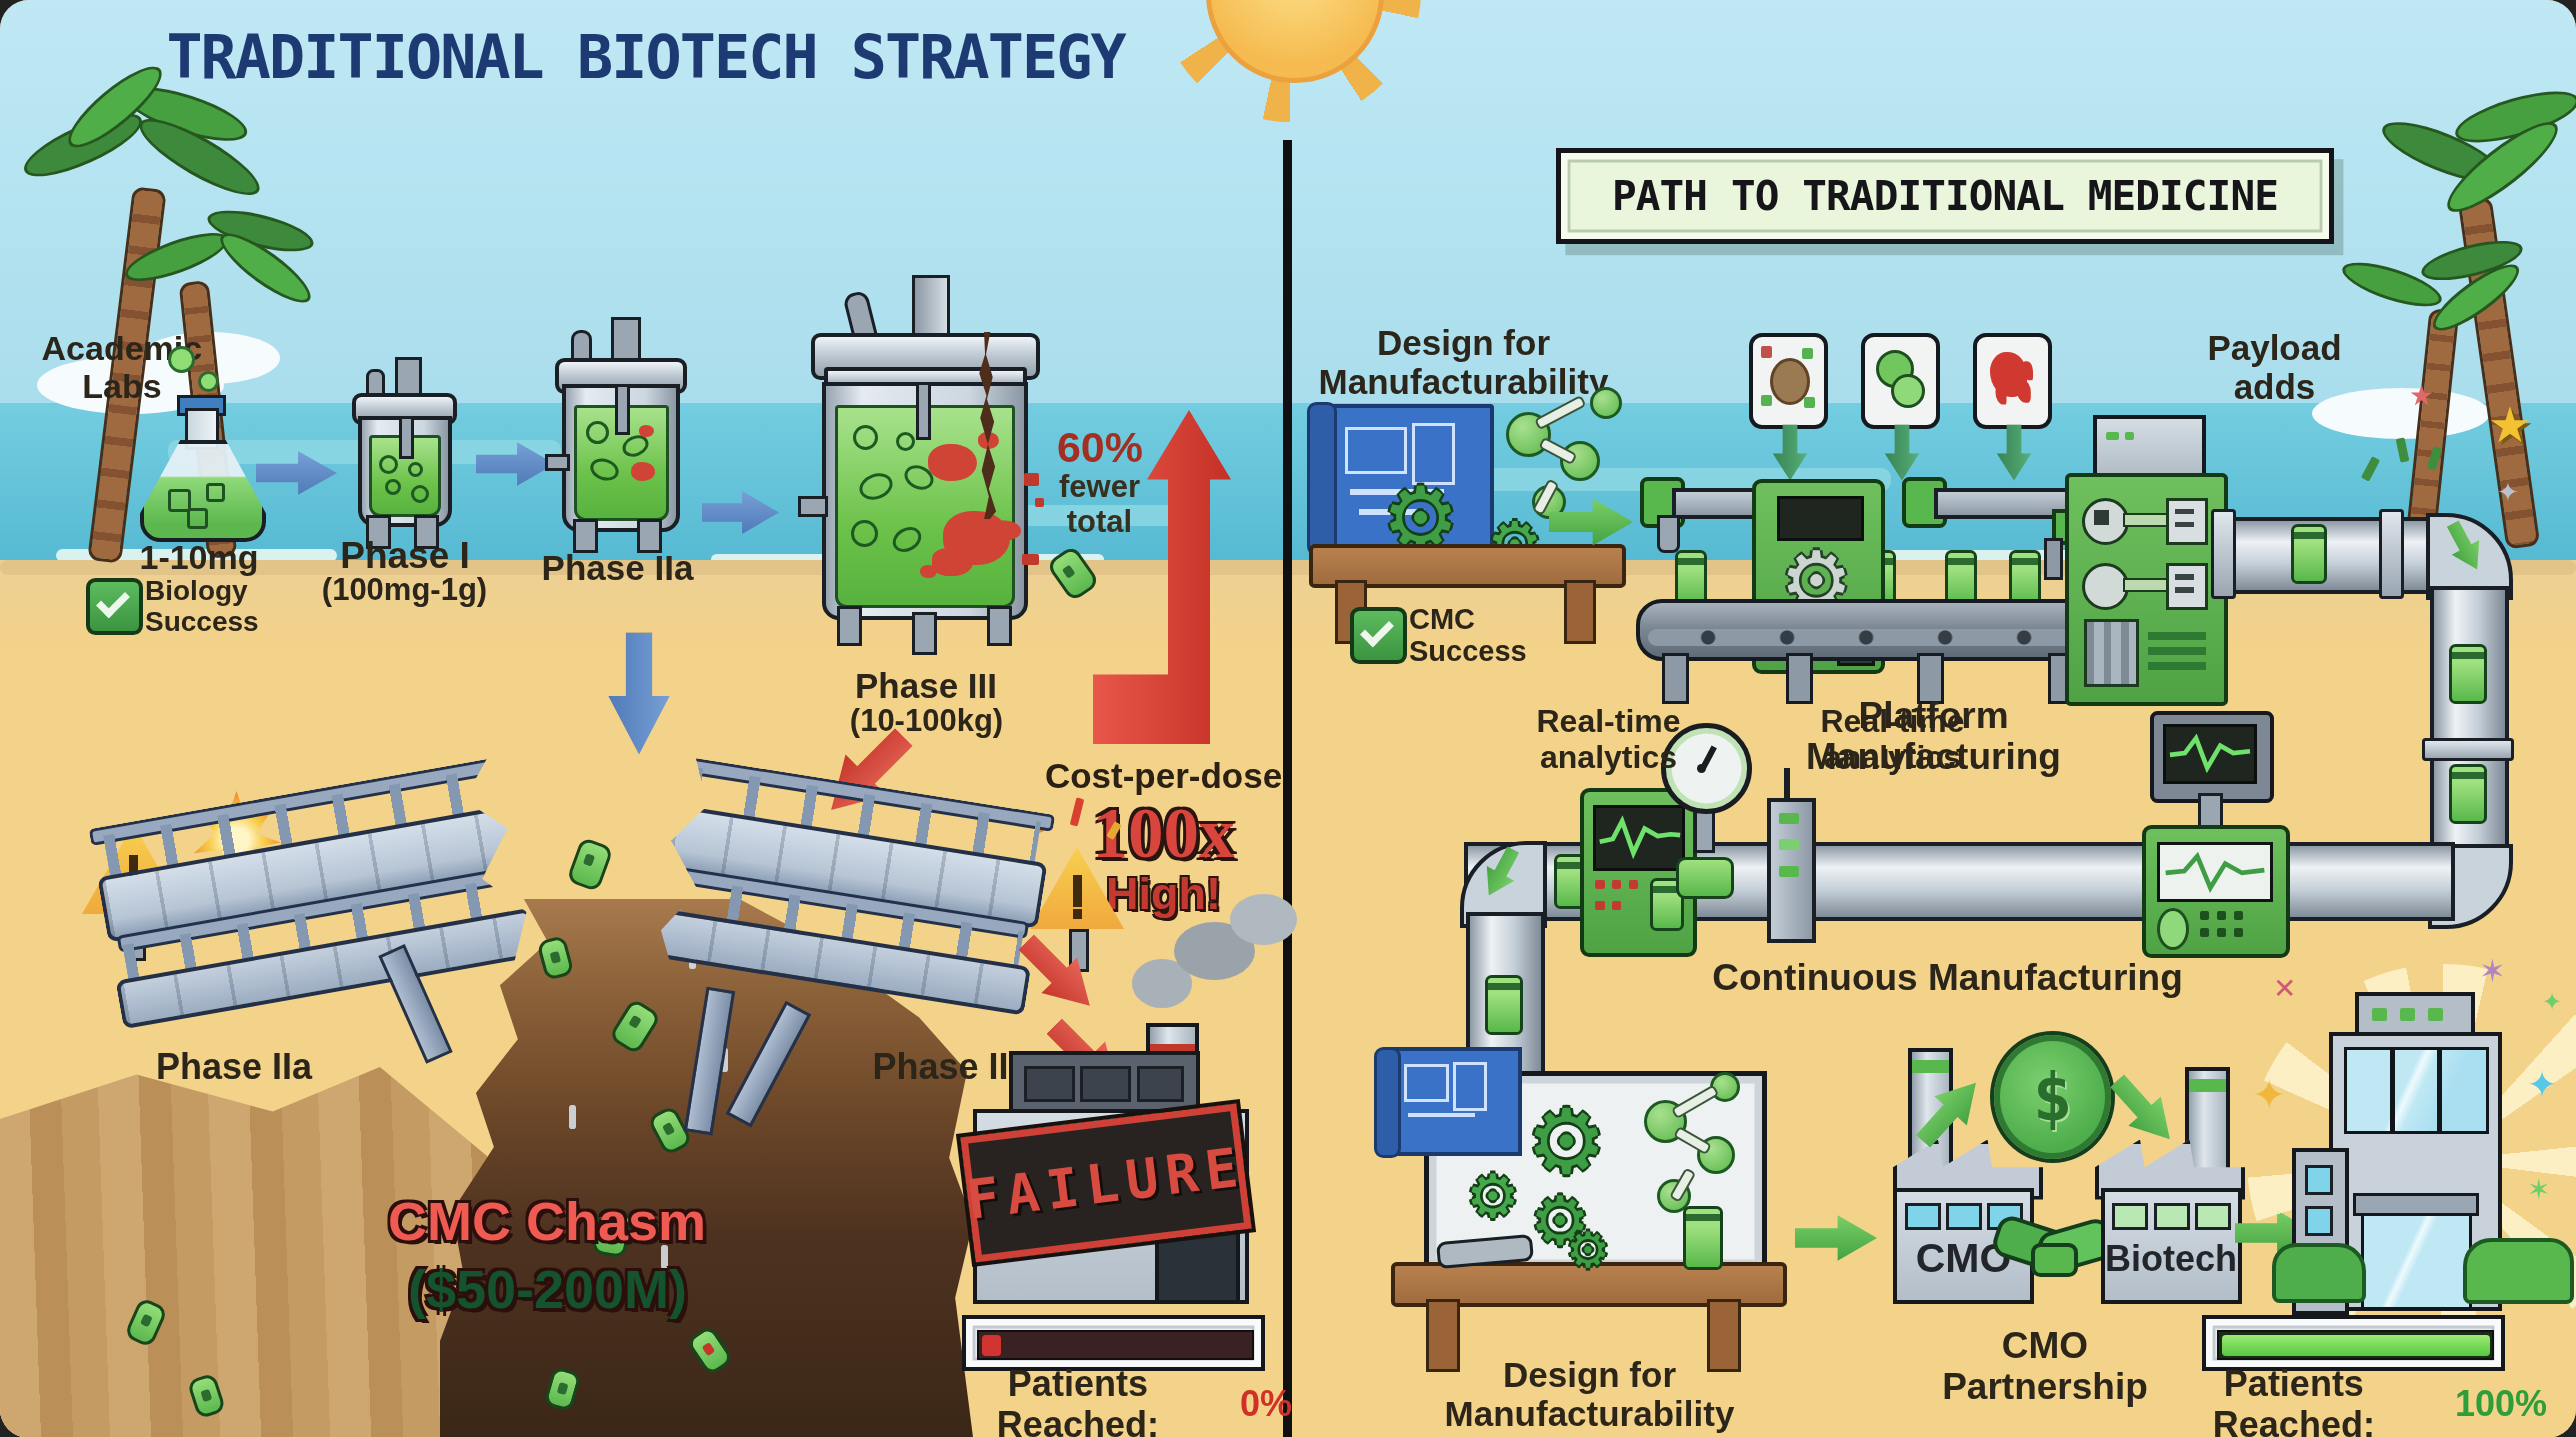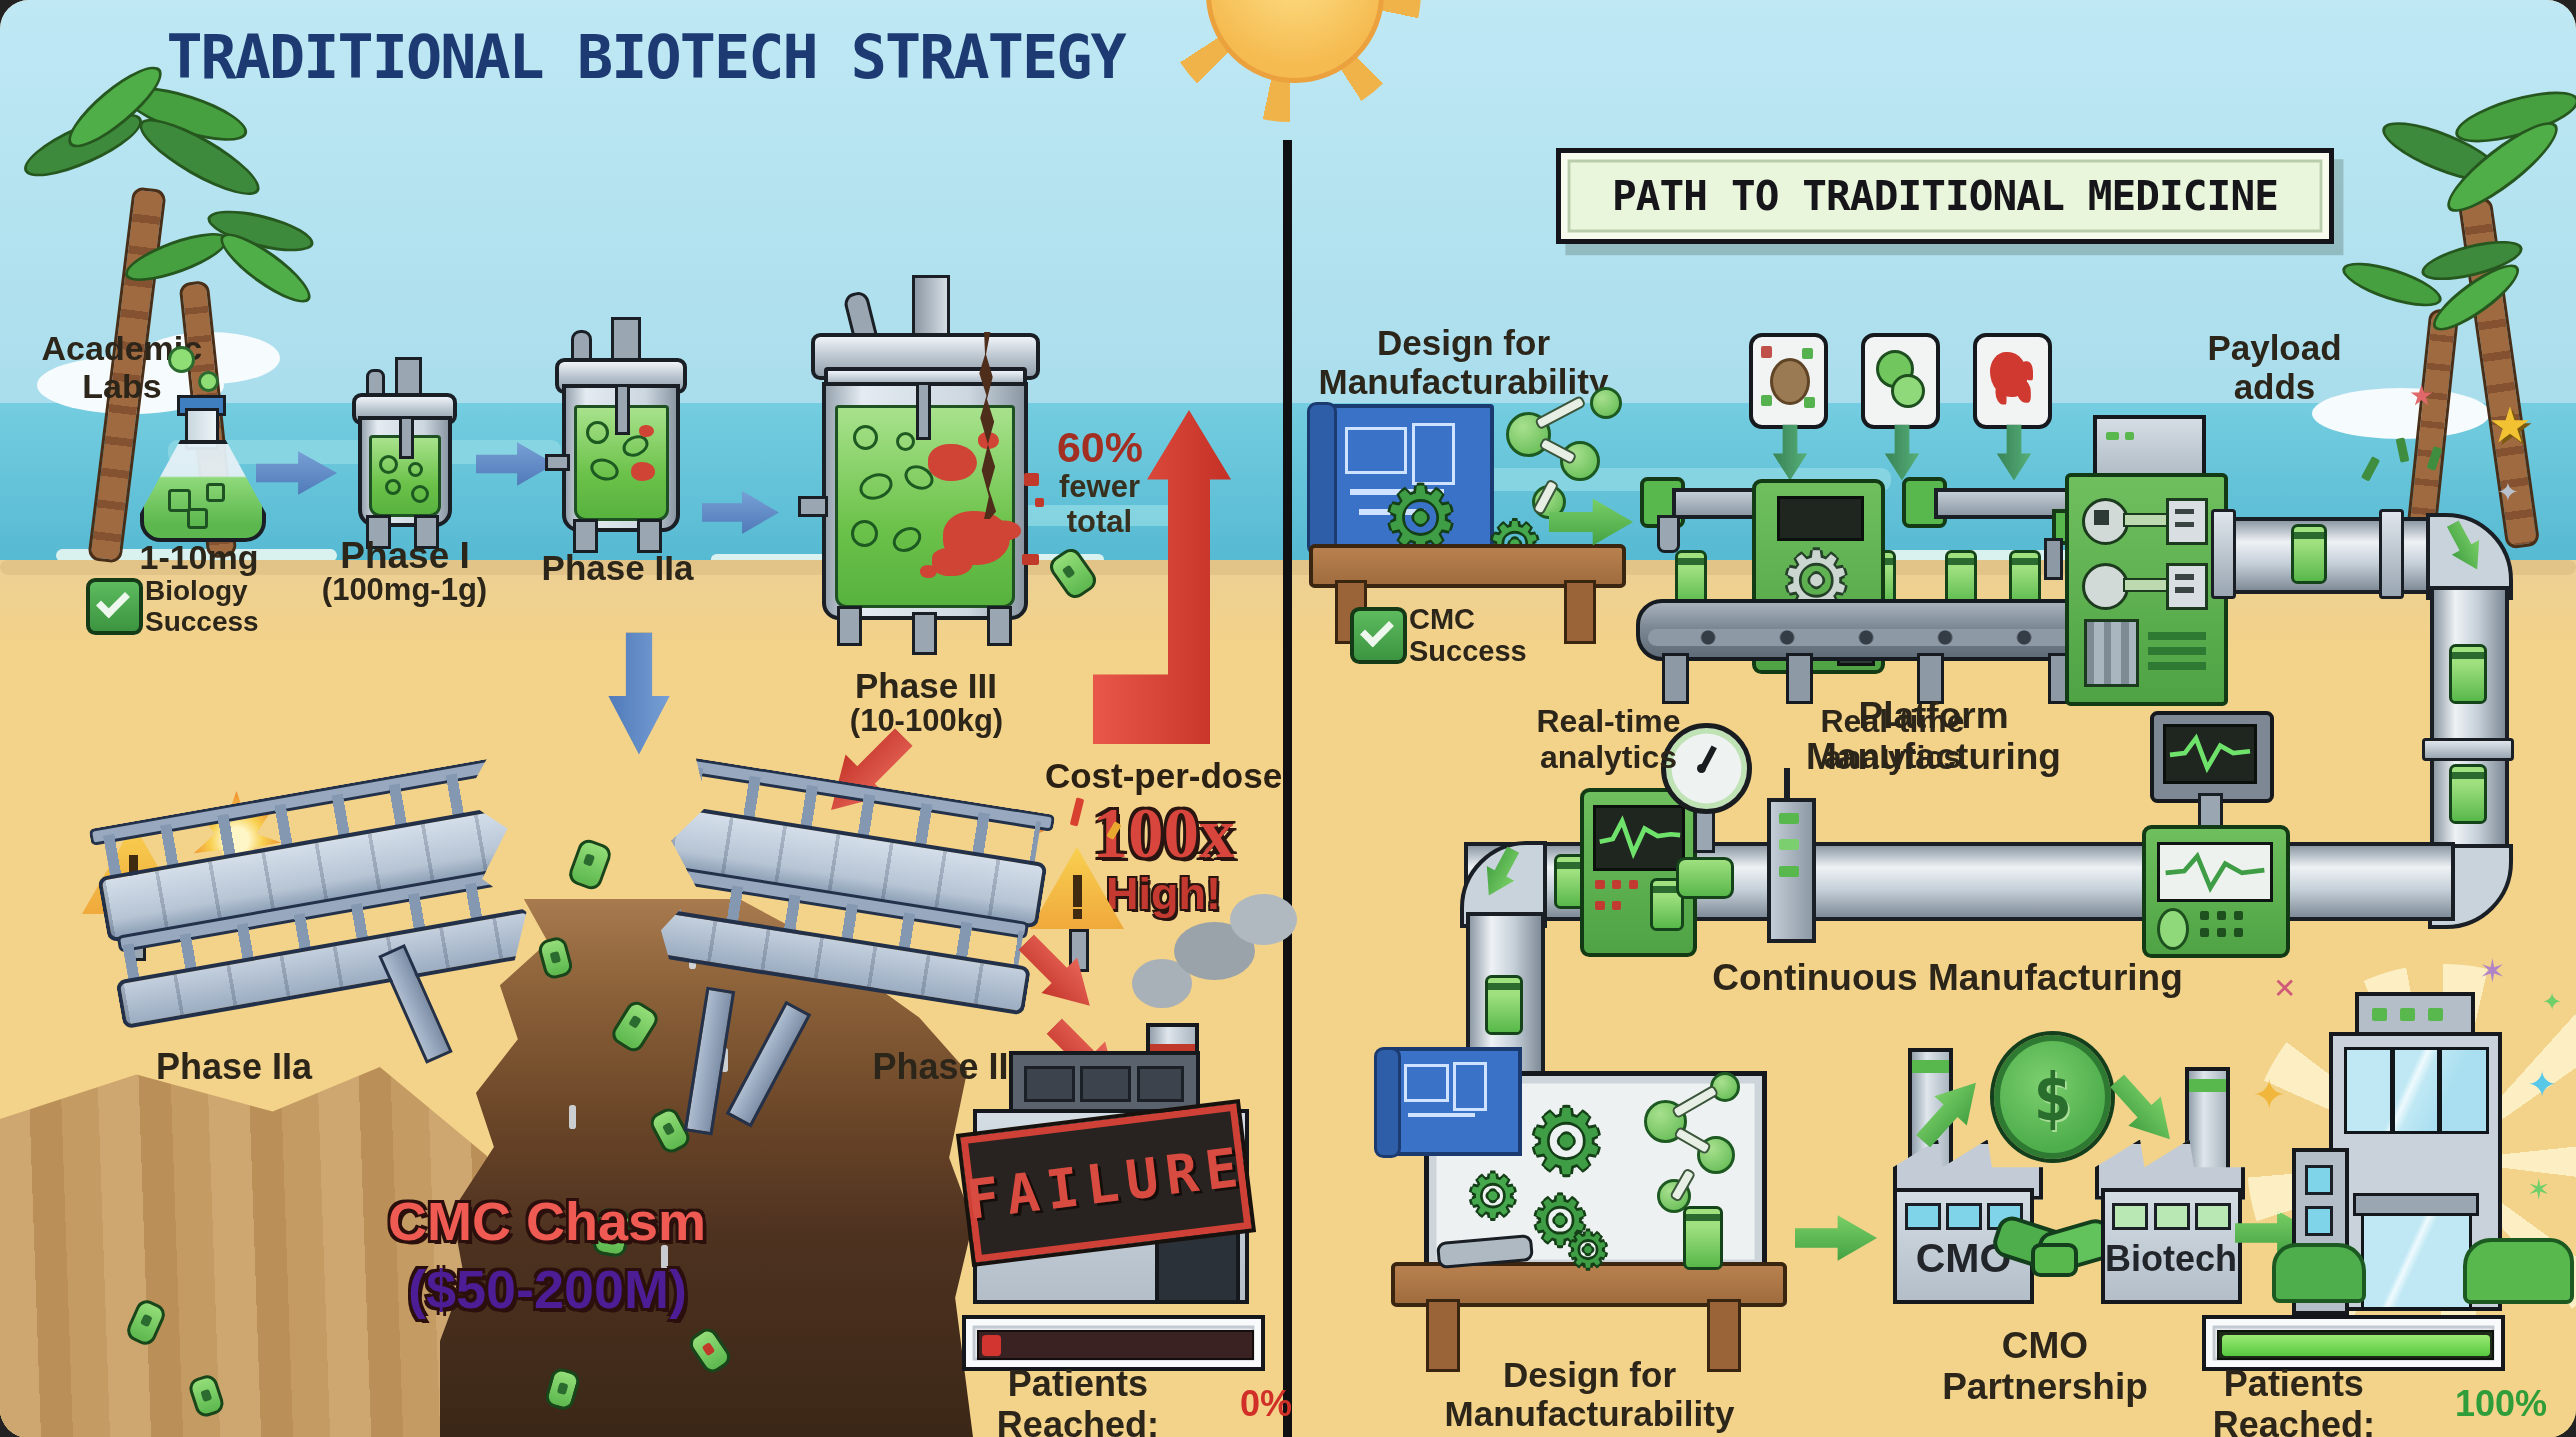--- a/index.html
+++ b/index.html
@@ -320,21 +320,21 @@
     <div class="railbar" style="top:110px;left:9.4px;right:9.4px;"></div>
     <div class="rails" style="top:120px;height:36px;"></div>
     <div class="deck" style="top:154px;height:41px;background-image:repeating-linear-gradient(90deg,rgba(34,48,74,.22) 0 3.7px,transparent 3.7px 54px),linear-gradient(180deg,#c3cfdd,#9cadc2);"></div>
   </div>
   <div class="post" style="left:695px;top:988px;height:140px;transform:rotate(9deg);"></div>
   <div class="post" style="left:754px;top:1000px;height:122px;transform:rotate(28deg);"></div>
   <div class="abs lbl" style="left:847px;top:1047px;width:197px;font-size:36px;">Phase III</div>
 
   <div class="abs lbl" style="left:374px;top:1191px;width:346px;font-size:54px;color:#ef5b52;
               text-shadow:3.7px 3.7px 0 #2a0f0c,-2.8px 2.8px 0 #2a0f0c,2.8px -2.8px 0 #2a0f0c,-2.8px -2.8px 0 #2a0f0c;">CMC Chasm</div>
-  <div class="abs lbl" style="left:365px;top:1259px;width:365px;font-size:54px;color:#4c1d95;
+  <div class="abs lbl" style="left:365px;top:1259px;width:365px;font-size:54px;color:#14532d;
               text-shadow:3.7px 3.7px 0 #2a0f0c,-2.8px 2.8px 0 #2a0f0c,2.8px -2.8px 0 #2a0f0c,-2.8px -2.8px 0 #2a0f0c;">($50-200M)</div>
 
   <div class="abs arr red" style="left:1013px;top:944px;width:90px;height:60px;transform:rotate(45deg);"></div>
   <div class="abs arr red" style="left:1041px;top:1028px;width:90px;height:60px;transform:rotate(45deg);"></div>
 
   <div class="abs" style="left:973px;top:1081px;width:277px;height:227px;">
     <div class="cloud" style="left:159px;top:-122px;width:60px;height:49px;background:#a8b0b8;"></div>
     <div class="cloud" style="left:201px;top:-159px;width:81px;height:58px;background:#9aa2aa;"></div>
     <div class="cloud" style="left:257px;top:-187px;width:67px;height:51px;background:#b0b8c0;"></div>
     <div class="chimney" style="left:173px;top:-58px;width:45px;height:124px;">

